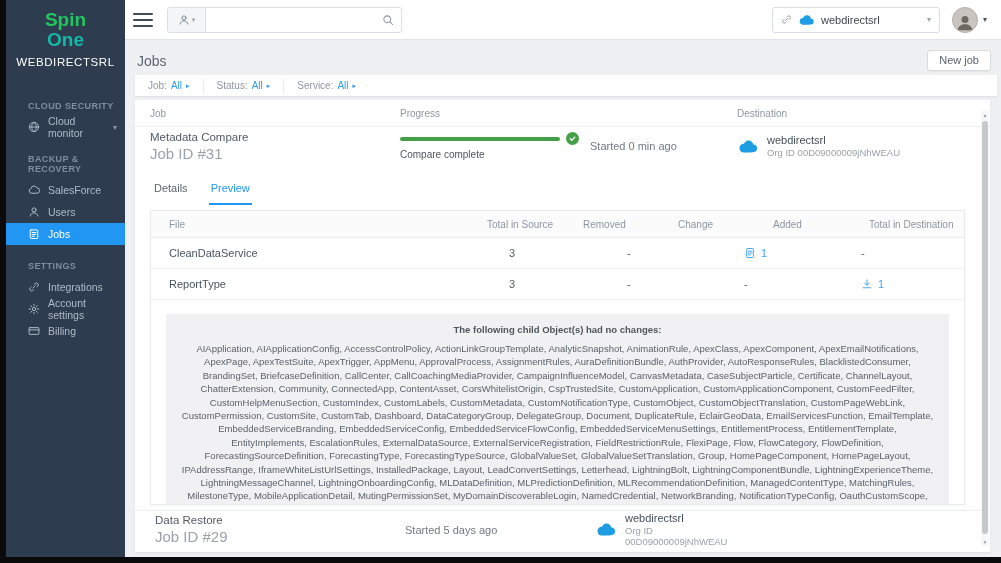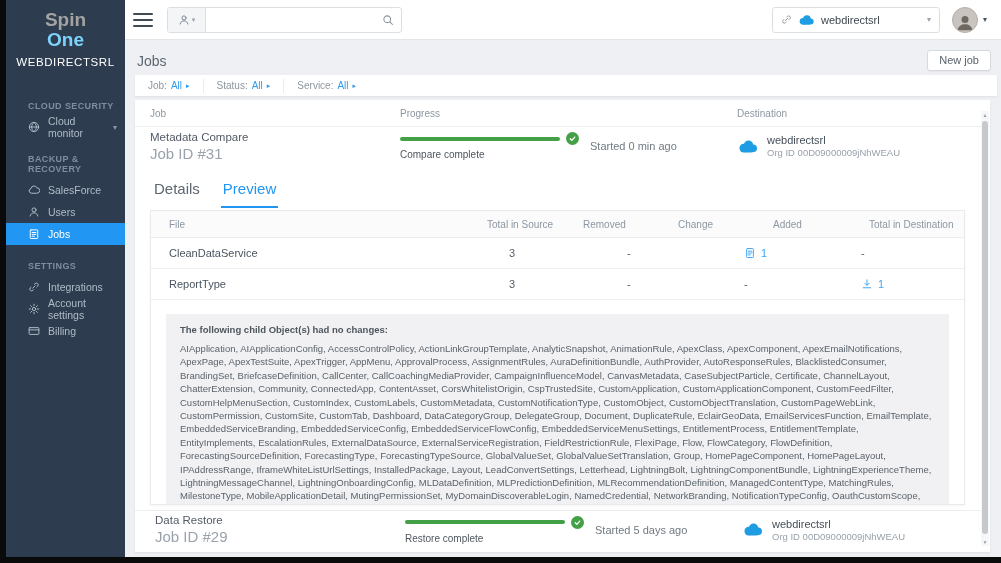--- a/index.html
+++ b/index.html
@@ -3,22 +3,22 @@
 <meta charset="utf-8">
 <style>
   * { box-sizing: border-box; margin: 0; padding: 0; }
   body { background:#000; font-family:"Liberation Sans", sans-serif; -webkit-font-smoothing:antialiased; }
   .frame { position:relative; width:1001px; height:563px; background:#0a0a0a; overflow:hidden; }
   .app { position:absolute; left:6px; top:0; width:995px; height:557px; display:flex; background:#eef0f3; }
 
   
   .sidebar { width:119px; flex-shrink:0; background:#2d3c4e; overflow:hidden; }
   .logo { margin-top:10px; text-align:center; font-weight:bold; font-size:19px; line-height:20px; cursor:pointer; }
-  .logo .l1 { color:#a3a3a3; }
-  .logo .l2 { color:#7dd3fc; }
+  .logo .l1 { color:#22c55e; }
+  .logo .l2 { color:#14b8a6; }
   .orgname { color:#fff; text-align:center; font-size:11.5px; letter-spacing:.6px; margin-top:6px; }
   .sec-head { padding-left:22px; font-size:9px; font-weight:bold; color:#7e8ea0; letter-spacing:.4px; margin:16px 0 5px; }
   .sec-head.first { margin-top:33px; }
   .side-item { height:22px; display:flex; align-items:center; padding:0 8px 0 22px; gap:8px; font-size:10.5px; color:#b0bcc7; cursor:pointer; }
   .side-item svg { width:12px; height:12px; flex-shrink:0; stroke:currentColor; fill:none; stroke-width:1.3; stroke-linecap:round; stroke-linejoin:round; }
   .side-item.active { background:#2196f3; color:#fff; }
   .side-item .chev { margin-left:auto; font-size:8px; color:#8a98a6; }
 
   
   .main { flex:1; display:flex; flex-direction:column; min-width:0; }
@@ -68,30 +68,30 @@
   .pcheck svg { width:9px; height:9px; stroke:#fff; stroke-width:2.4; fill:none; stroke-linecap:round; stroke-linejoin:round; }
   .plabel { font-size:10px; color:#4e565e; margin-top:4px; }
   .started { font-size:11px; color:#707a84; }
   .dest { display:flex; align-items:center; gap:8px; }
   .dest .cloud { width:22px; height:15px; flex-shrink:0; }
   .dest-name { font-size:11px; color:#454f59; }
   .dest-org { font-size:9.5px; color:#99a1ab; margin-top:1px; }
 
   
   .tabsblock { height:45px; display:flex; align-items:center; padding-left:17px; gap:19px; }
-  .tab { font-size:15px; color:#5d6671; padding:12px 2px 9px; cursor:pointer; border-bottom:2px solid transparent; }
+  .tab { font-size:11px; color:#5d6671; padding:12px 2px 9px; cursor:pointer; border-bottom:2px solid transparent; }
   .tab.active { color:#2196f3; border-bottom-color:#2196f3; }
   .innercard { margin-left:15px; width:815px; height:295px; background:#fff; border:1px solid #e8eaec; box-shadow:0 1px 2px rgba(25,30,35,.05); overflow:hidden; }
   .igrid { display:grid; grid-template-columns:318px 96px 95px 95px 96px 1fr; align-items:center; padding-left:18px; }
   .inner-head { height:27px; background:#fbfbfc; border-bottom:1px solid #ececee; font-size:10px; color:#8d97a1; }
   .inner-row { height:31px; border-bottom:1px solid #f0f0f2; font-size:11px; color:#555e68;gap:22px; }
   .ifile { color:#4a5560; }
   .cell-link { display:flex; align-items:center; gap:5px; color:#42a5f5; cursor:pointer; }
   .cell-link svg { width:12px; height:12px; stroke:#42a5f5; fill:none; stroke-width:1.3; stroke-linecap:round; stroke-linejoin:round; }
-  .nochanges { margin:14px 15px 0; background:#f1f1f3; padding:10px 14px 7px; }
+  .nochanges { margin:14px 15px 0; background:#f1f1f3; padding:10px 14px 7px;text-align:center; }
   .nc-head { font-size:9.5px; font-weight:bold; color:#4e565e; margin-bottom:7px; }
   .nc-body { font-size:9.5px; color:#5a626a; line-height:13.4px; }
 
   
   .vscroll { position:absolute; right:1px; top:11px; bottom:6px; width:8px; background:#f6f7f8; }
   .varrow { position:absolute; left:0; width:8px; height:8px; font-size:5px; color:#9aa0a6; text-align:center; line-height:8px; cursor:pointer; }
   .varrow.up { top:0; }
   .varrow.down { bottom:0; }
   .vthumb { position:absolute; left:1px; right:1px; top:10px; bottom:12px; background:#c6c9cc; border-radius:3px; cursor:grab; }
 </style>
@@ -325,31 +325,20 @@
             <div class="nc-body">AIApplication, AIApplicationConfig, AccessControlPolicy, ActionLinkGroupTemplate, AnalyticSnapshot, AnimationRule, ApexClass, ApexComponent, ApexEmailNotifications, ApexPage, ApexTestSuite, ApexTrigger, AppMenu, ApprovalProcess, AssignmentRules, AuraDefinitionBundle, AuthProvider, AutoResponseRules, BlacklistedConsumer, BrandingSet, BriefcaseDefinition, CallCenter, CallCoachingMediaProvider, CampaignInfluenceModel, CanvasMetadata, CaseSubjectParticle, Certificate, ChannelLayout, ChatterExtension, Community, ConnectedApp, ContentAsset, CorsWhitelistOrigin, CspTrustedSite, CustomApplication, CustomApplicationComponent, CustomFeedFilter, CustomHelpMenuSection, CustomIndex, CustomLabels, CustomMetadata, CustomNotificationType, CustomObject, CustomObjectTranslation, CustomPageWebLink, CustomPermission, CustomSite, CustomTab, Dashboard, DataCategoryGroup, DelegateGroup, Document, DuplicateRule, EclairGeoData, EmailServicesFunction, EmailTemplate, EmbeddedServiceBranding, EmbeddedServiceConfig, EmbeddedServiceFlowConfig, EmbeddedServiceMenuSettings, EntitlementProcess, EntitlementTemplate, EntityImplements, EscalationRules, ExternalDataSource, ExternalServiceRegistration, FieldRestrictionRule, FlexiPage, Flow, FlowCategory, FlowDefinition, ForecastingSourceDefinition, ForecastingType, ForecastingTypeSource, GlobalValueSet, GlobalValueSetTranslation, Group, HomePageComponent, HomePageLayout, IPAddressRange, IframeWhiteListUrlSettings, InstalledPackage, Layout, LeadConvertSettings, Letterhead, LightningBolt, LightningComponentBundle, LightningExperienceTheme, LightningMessageChannel, LightningOnboardingConfig, MLDataDefinition, MLPredictionDefinition, MLRecommendationDefinition, ManagedContentType, MatchingRules, MilestoneType, MobileApplicationDetail, MutingPermissionSet, MyDomainDiscoverableLogin, NamedCredential, NetworkBranding, NotificationTypeConfig, OauthCustomScope, PathAssistant, PermissionSet, PermissionSetGroup, PlatformCachePartition, PlatformEventChannel, PlatformEventChannelMember, PlatformEventSubscriberConfig, PostTemplate, Profile, ProfilePasswordPolicy, ProfileSessionSetting, Prompt, Queue, QuickAction, RecommendationStrategy, RecordActionDeployment, RedirectWhitelistUrl, RemoteSiteSetting, Report, RestrictionRule, Role, SamlSsoConfig, Scontrol, Settings, SharingRules, SiteDotCom, StandardValueSet, StandardValueSetTranslation, StaticResource, SynonymDictionary, TopicsForObjects, UserProvisioningConfig, Workflow</div>
 
           </div>
         </div>
 
         <div class="jgrid job-row bottom">
           <div>
             <div class="jname">Data Restore</div>
             <div class="jid">Job ID #29</div>
           </div>
-          <div class="prog">
-            <div class="bar-row">
-              <div class="pbar"></div>
-              <span class="pcheck">
-                    <svg viewBox="0 0 16 16">
-                      <path d="M4 8.5l2.8 2.8L12 5.5"></path>
-                    </svg>
-                  </span>
-            </div>
-            <div class="plabel">Restore complete</div>
-          </div>
           <div class="started">Started 5 days ago</div>
           <div class="dest">
             <svg class="cloud" viewBox="0 0 20 14">
                   <g fill="#1e9de3">
                     <circle cx="6" cy="8.5" r="4"></circle>
                     <circle cx="10.5" cy="6" r="4.5"></circle>
                     <circle cx="14.8" cy="8.7" r="3.6"></circle>
                     <rect x="5" y="7.5" width="10.5" height="5" rx="2.5"></rect>
                   </g>
                 </svg>

